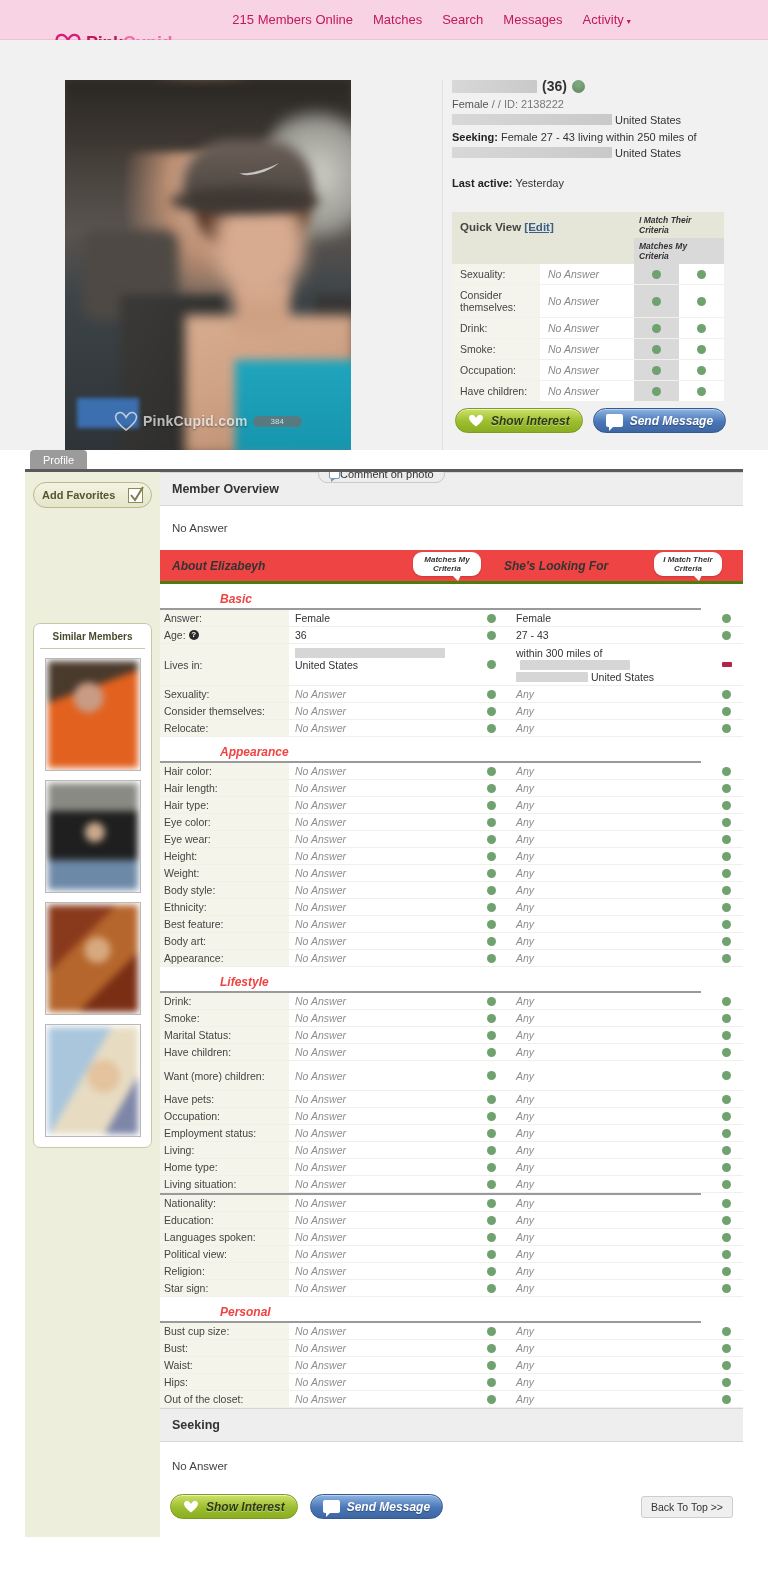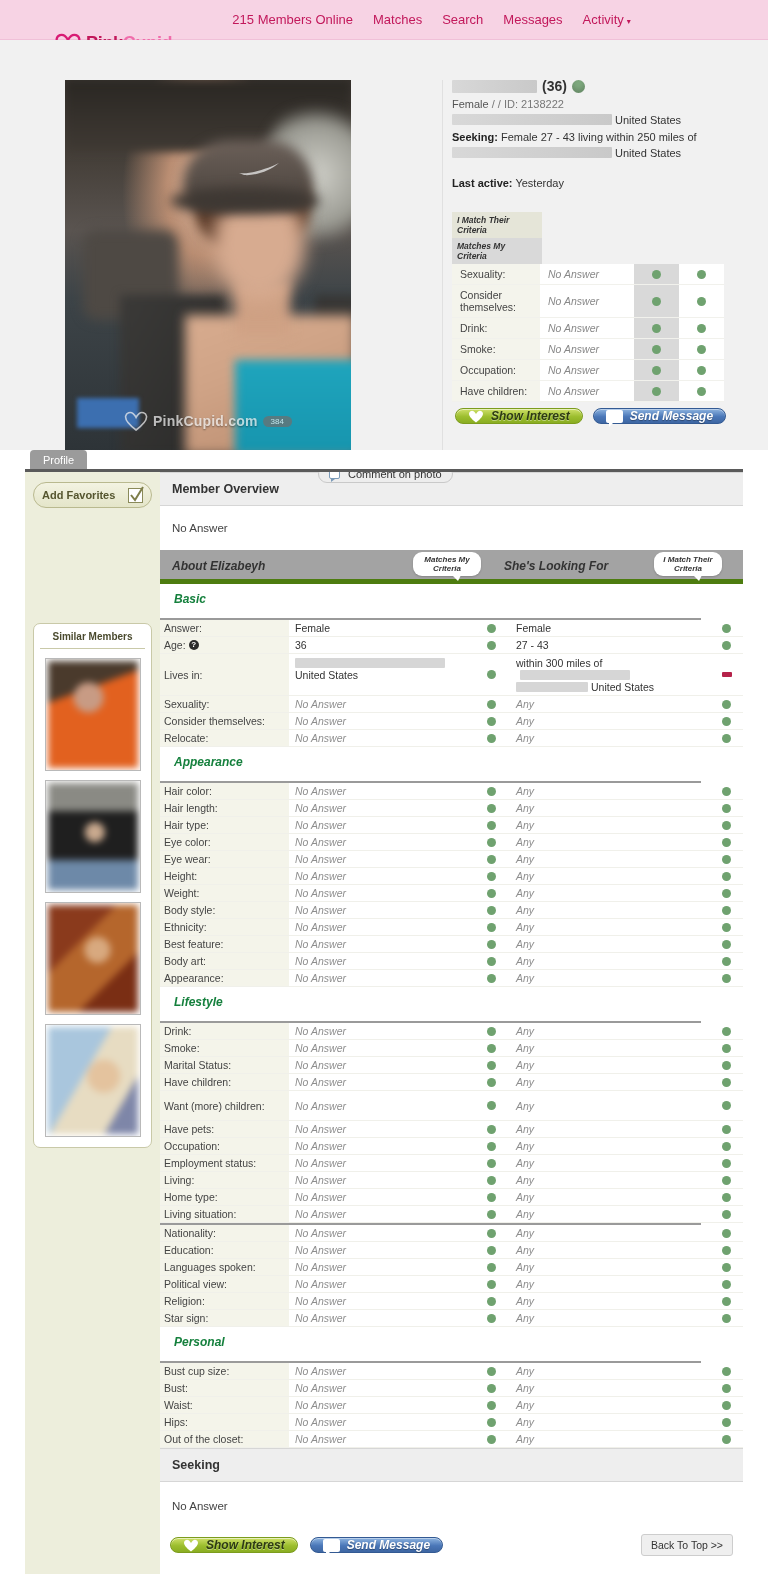--- a/index.html
+++ b/index.html
@@ -66,21 +66,21 @@
   #ph-sticker{ left:12px; top:318px; width:62px; height:30px; background:#3c6fb0;
     filter:blur(2px); }
   #ph-swoosh{ position:absolute; left:172px; top:82px; width:44px; height:14px; opacity:.85;}
   #watermark{
     position:absolute; left:50%; top:330px; transform:translateX(-50%);
     display:flex; align-items:center; gap:5px; opacity:.72;
   }
   #watermark .wm-heart{ width:24px; height:22px; }
   #watermark .wm-text{ color:#f2f2f2; font-size:14px; font-weight:bold;
     text-shadow:0 1px 2px rgba(0,0,0,.6); letter-spacing:.2px;}
-  #watermark .wm-badge{ background:#6f6f6f; color:#fff; font-size:8px; padding:1px 8px;
+  #watermark .wm-badge{ background:#6f6f6f; color:#fff; font-size:8px; padding:1px 18px;
     border-radius:7px; }
 
   
   #info{ position:absolute; left:452px; top:38px; width:300px; }
   .redact{ display:inline-block; height:11px; vertical-align:-1px;
     background:linear-gradient(90deg,#d8d8d8,#c9c9c9); border-radius:1px; }
   #nameline{ font-size:14px; font-weight:bold; color:#333; display:flex; align-items:center; gap:5px;}
   #nameline .redact{ width:85px; height:13px; }
   .dot-online{ width:13px; height:13px; border-radius:50%; background:#7da87d;
     display:inline-block; box-shadow:inset 0 -3px 5px rgba(0,0,0,.18); }
@@ -109,38 +109,38 @@
     font-size:10.5px; display:flex; align-items:center; }
   .qv-row .m1, .qv-row .m2{ width:45px; display:flex; align-items:center; justify-content:center; }
   .qv-row .m1{ background:#d9d9d9; }
   .qv-row .m2{ background:#fff; }
   .gdot{ width:9px; height:9px; border-radius:50%; background:#6fa26f; display:inline-block; }
   .rdash{ width:10px; height:5px; background:#b5224a; display:inline-block; border-radius:1px;}
 
   
   #topbtns{ position:absolute; left:455px; top:368px; display:flex; gap:10px; }
   .btn{
-    display:flex; align-items:center; gap:7px; padding:0 12px; height:16px;
+    display:flex; align-items:center; gap:7px; padding:0 12px; height:25px;
     border-radius:14px; font-size:12px; font-weight:bold; font-style:italic;
     color:#fff; text-shadow:0 1px 1px rgba(0,0,0,.35); cursor:pointer;
     border:1px solid rgba(0,0,0,.25);
   }
   .btn-green{ background:linear-gradient(180deg,#cfe06a,#9cbe2e 55%,#8aad22);
     color:#2e3b12; text-shadow:0 1px 0 rgba(255,255,255,.4); border-color:#7c9c1d;
     box-shadow:inset 0 1px 0 rgba(255,255,255,.55); }
   .btn-blue{ background:linear-gradient(180deg,#8eb4e0,#4a77b8 55%,#3e66a2);
     border-color:#335a93; box-shadow:inset 0 1px 0 rgba(255,255,255,.4); }
   .ico-heart{ width:16px; height:15px; }
   .ico-chat{ width:17px; height:13px; background:#fff; border-radius:2px; position:relative; }
   .ico-chat:after{ content:""; position:absolute; left:3px; bottom:-4px; width:0; height:0;
     border-left:5px solid #fff; border-bottom:5px solid transparent; }
 
   
   #comment-btn{
-    position:absolute; left:318px; top:425px; display:flex; align-items:center; gap:8px;
+    position:absolute; left:318px; top:425px; display:flex; align-items:center; gap:0;
     background:#ededed; border:1px solid #c9c9c9; border-radius:11px; padding:2px 10px;
     font-size:11px; color:#333; cursor:pointer;
   }
   .ico-chat-sm{ width:11px; height:9px; border:1.4px solid #7a9ab8; border-radius:2px;
     background:#fff; position:relative; }
   .ico-chat-sm:after{ content:""; position:absolute; left:1px; bottom:-4px; width:0; height:0;
     border-left:4px solid #7a9ab8; border-bottom:3px solid transparent; }
 
   
   #tabstrip{ position:relative; height:22px; background:#fff; }
@@ -186,40 +186,40 @@
       linear-gradient(120deg,#a9c6dd 0 42%,#e7dcc2 42% 78%,#7e86a8 78% 100%); }
 
   #main{ flex:1; background:#fff; }
   .section-head{
     background:#eeeeee; border-top:1px solid #d6d6d6; border-bottom:1px solid #d6d6d6;
     padding:9px 12px; font-size:12.5px; font-weight:bold; color:#333;
   }
   .noanswer-block{ padding:16px 12px; font-size:11.5px; color:#444; }
 
   
-  #about-bar{ position:relative; background:#a3a3a3; border-bottom:5px solid #4d7c0f;
+  #about-bar{ position:relative; background:#ef4444; border-bottom:3px solid #4d7c0f;
     height:34px; }
   #about-bar .lbl{ position:absolute; top:9px; font-style:italic; font-weight:bold;
     font-size:12px; color:#333; }
   #about-left{ left:12px; }
   #about-right{ left:344px; }
   .bubble{
     position:absolute; top:2px; background:#fff; border-radius:9px; padding:3px 8px;
     font-size:8px; font-style:italic; font-weight:bold; color:#333; text-align:center;
     line-height:9px; box-shadow:0 1px 2px rgba(0,0,0,.18);
   }
   .bubble:after{ content:""; position:absolute; left:58%; bottom:-5px;
     border-left:6px solid transparent; border-right:3px solid transparent;
     border-top:6px solid #fff; }
   #bub-left{ left:253px; width:68px; }
   #bub-right{ left:494px; width:68px; }
 
   
-  .grp-title{ font-style:italic; font-weight:bold; font-size:12px; color:#15803d;
-    padding:8px 0 12px 14px; }
+  .grp-title{ font-style:italic; font-weight:bold; font-size:12px; color:#ef4444;
+    padding:8px 0 2px 14px;margin-left:46px; }
   .grp-rule{ height:2px; background:#9a9a9a; margin:0 42px 0 0; }
   .row{ display:flex; align-items:stretch; border-bottom:1px solid #f0f0ea;
     min-height:17px; }
   .row .k{ width:129px; background:#f4f4ea; padding:2px 6px 2px 4px; font-size:10.5px;
     color:#444; display:flex; align-items:center; }
   .row .v1{ width:184px; padding:2px 6px; font-size:10.5px; display:flex; align-items:center; }
   .row .m{ width:37px; display:flex; align-items:center; justify-content:center; }
   .row .v2{ flex:1; padding:2px 6px; font-size:10.5px; display:flex; align-items:center; }
   .row .m-end{ width:33px; display:flex; align-items:center; justify-content:center; }
   .na{ font-style:italic; color:#8e8e8e; }
@@ -311,20 +311,24 @@
       <span>United States</span>
     </div>
     <div id="lastactive">
       <b>Last active:</b>
       <span>Yesterday</span>
     </div>
   </div>
 
   <div id="quickview">
     <div id="qv-head">
+      <div id="qv-title">
+        <span>Quick View</span>
+        <a href="#">[Edit]</a>
+      </div>
       <div id="qv-crit">
         <div class="c1">I Match Their Criteria</div>
         <div class="c2">Matches My Criteria</div>
       </div>
     </div>
     <div id="qv-rows">
         <div class="qv-row">
           <div class="k">Sexuality:</div>
           <div class="v">No Answer</div>
           <div class="m1">

